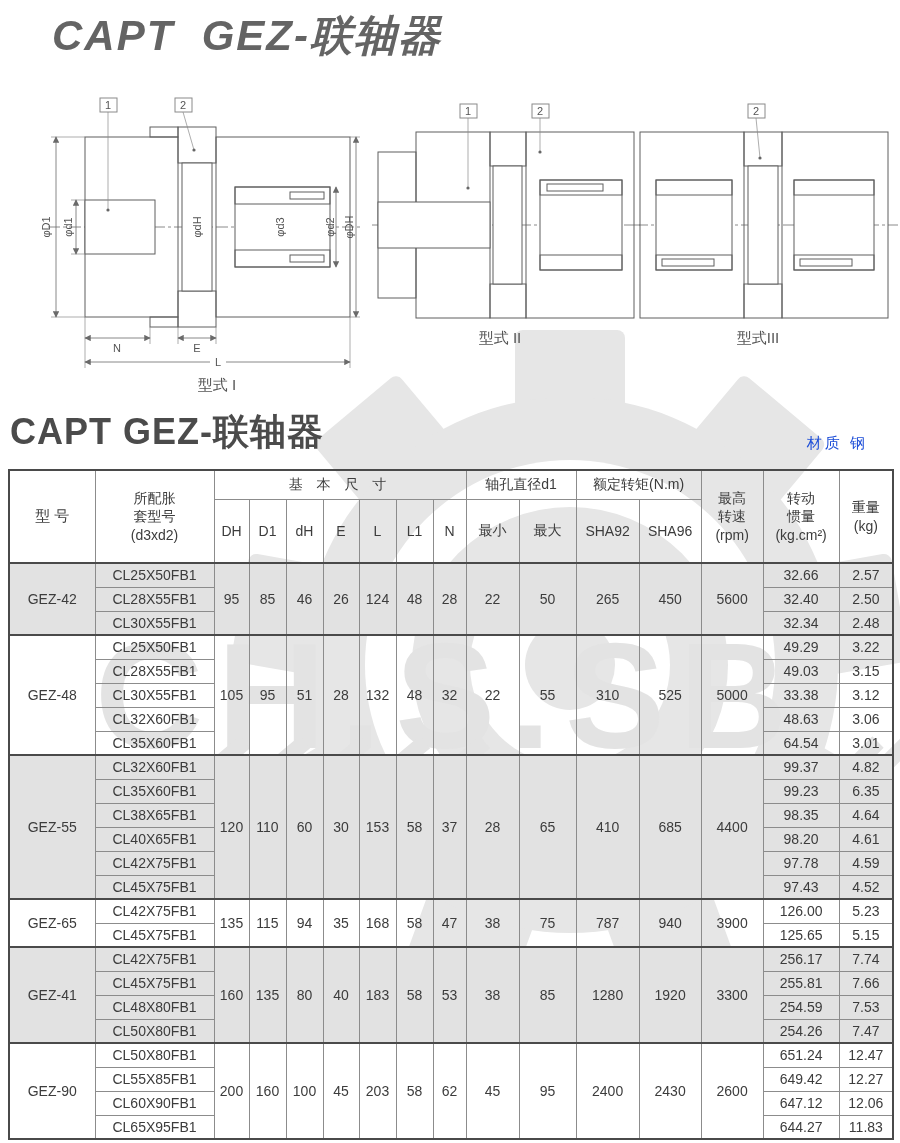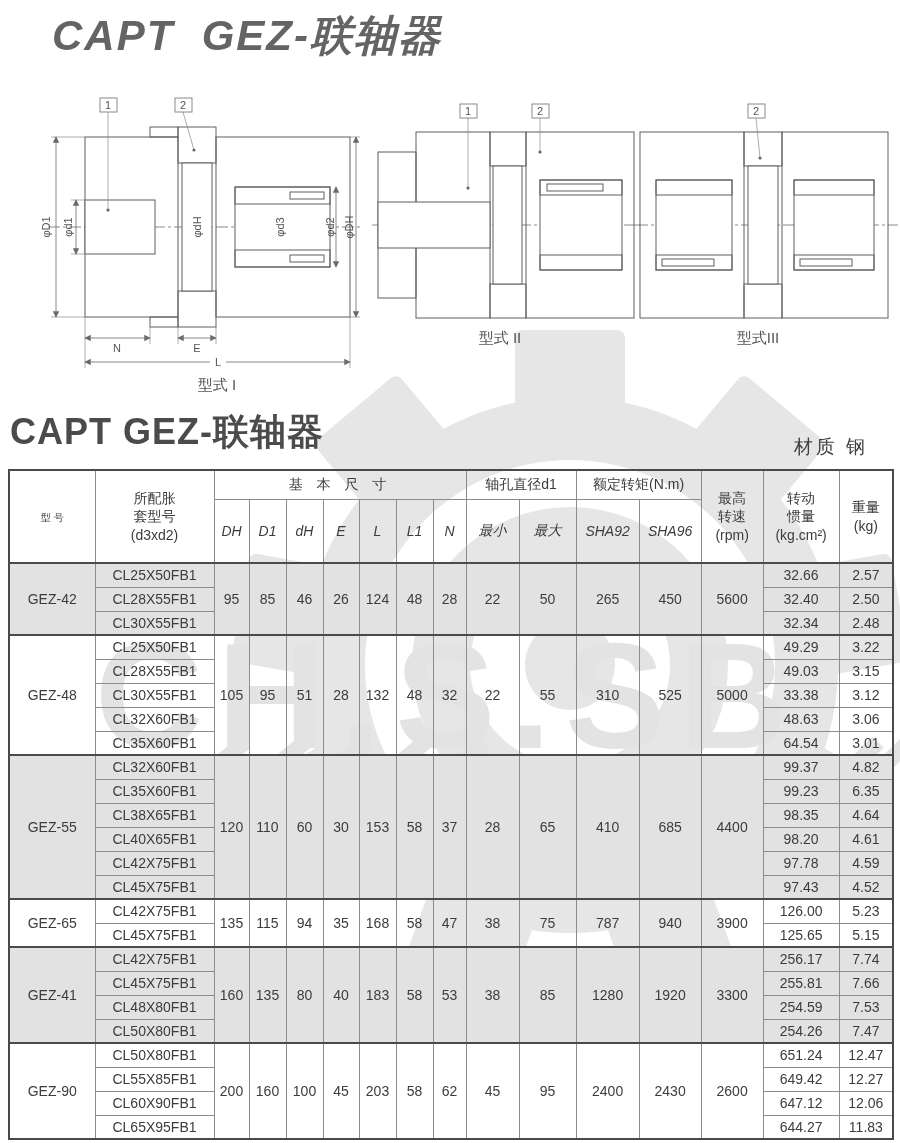--- a/index.html
+++ b/index.html
@@ -5,28 +5,28 @@
   html,body{margin:0;padding:0;background:#ffffff;}
   .page{position:relative;width:900px;height:1143px;background:#fff;overflow:hidden;
         font-family:"Liberation Sans","DejaVu Sans",sans-serif;color:#3c3c3c;}
   .watermark{position:absolute;left:0;top:0;width:900px;height:1143px;z-index:0;}
   .top-title{position:absolute;left:52px;top:8px;margin:0;font-size:42px;font-style:italic;
              font-weight:bold;color:#646464;letter-spacing:2px;white-space:pre;z-index:2;}
   .diagram-strip{position:absolute;left:0;top:0;width:900px;height:410px;z-index:2;}
   .diagram-strip svg{position:absolute;}
   .section-title{position:absolute;left:10px;top:408px;margin:0;font-size:36px;font-weight:bold;
                  color:#4b4b4b;letter-spacing:1px;z-index:2;}
-  .material-note{position:absolute;right:32px;top:434px;font-size:19px;color:#404040;
+  .material-note{position:absolute;right:32px;top:434px;font-size:15px;color:#1d4ed8;
                  letter-spacing:3px;z-index:2;}
   table.spec{position:absolute;left:8px;top:469px;width:884px;z-index:1;
              border-collapse:collapse;table-layout:fixed;border:2px solid #4a4a4a;}
   table.spec td{border:1px solid #8c8c8c;text-align:center;vertical-align:middle;
                 padding:0;font-size:14px;color:#3c3c3c;overflow:hidden;}
   thead tr.h1 td{height:28px;}
-  thead tr.h2 td{height:62px;font-style:italic;}
+  thead tr.h2 td{height:62px;}
   thead td .ln{line-height:1.32;}
   td.group{letter-spacing:5px;}
   thead tr.h2 td{border-bottom:2px solid #4a4a4a;}
   thead td[rowspan]{border-bottom:2px solid #4a4a4a;}
   tbody tr{height:24px;}
   tbody tr.block-start td{border-top:2px solid #4a4a4a;}
   tbody tr.shaded td{background:#e2e2e2;}
   td.model-cell{font-size:15px;}
   
   .oln{fill:none;stroke:#5f5f5f;stroke-width:1;}
@@ -266,21 +266,21 @@
       <col style="width:53px">
         <col style="width:57px">
       <col style="width:63px">
         <col style="width:62px">
       <col style="width:62px">
         <col style="width:76px">
         <col style="width:54px">
     </colgroup>
     <thead>
       <tr class="h1">
-        <td rowspan="2"><span style="font-size:10px">型 号</span></td>
+        <td rowspan="2"><span style="font-size:15px">型 号</span></td>
         <td rowspan="2">
           <div class="ln">所配胀</div>
           <div class="ln">套型号</div>
           <div class="ln">(d3xd2)</div>
         </td>
         <td colspan="7" class="group">基 本 尺 寸</td>
         <td colspan="2">轴孔直径d1</td>
         <td colspan="2">额定转矩(N.m)</td>
         <td rowspan="2">
           <div class="ln">最高</div>

